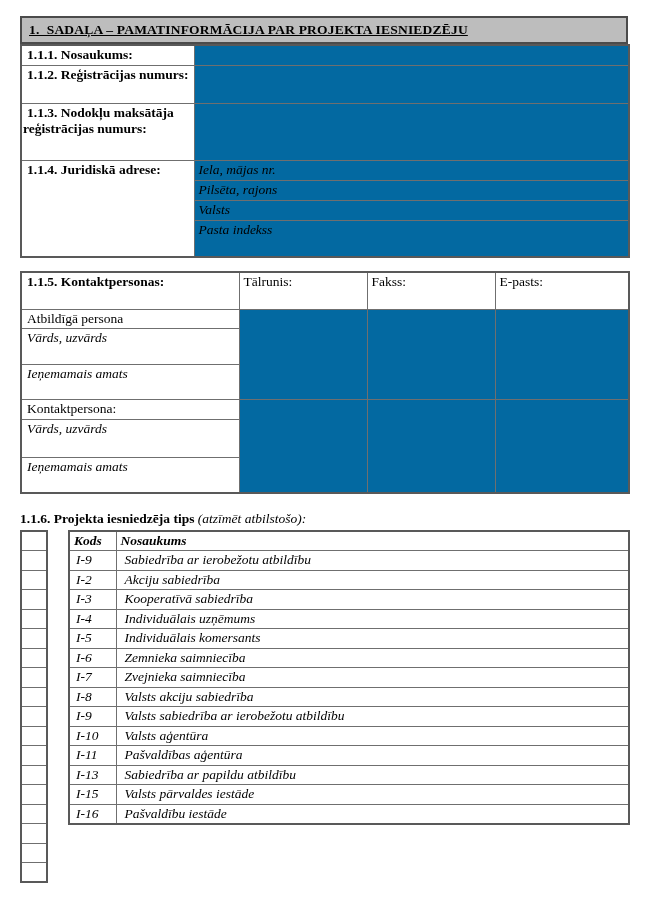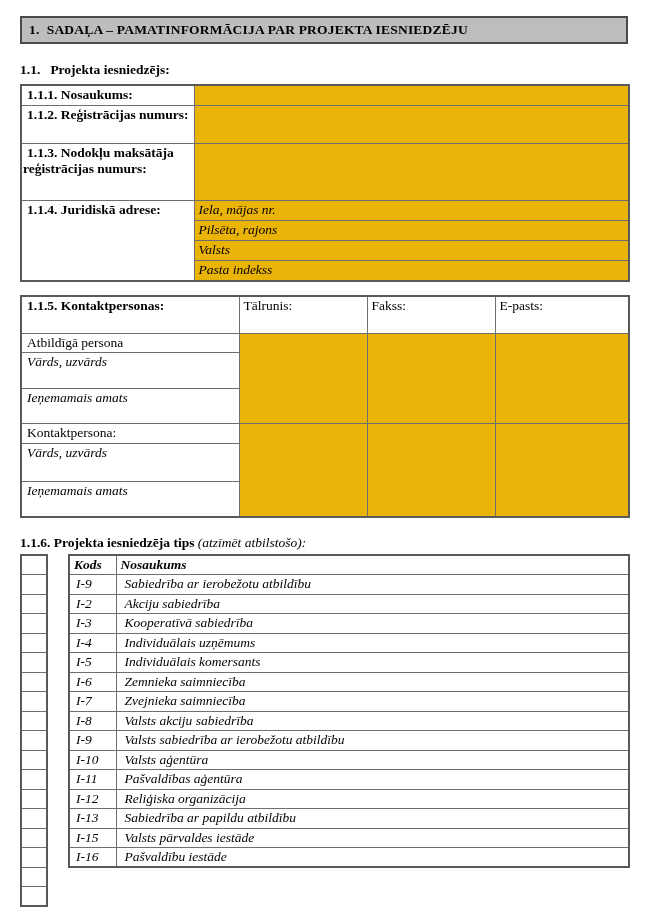--- a/index.html
+++ b/index.html
@@ -8,39 +8,39 @@
     font-family:"Liberation Serif","DejaVu Serif",serif;
     color:#000;overflow:hidden;
   }
   .page{position:relative;width:645px;height:916px;box-sizing:border-box;padding:16px 17px 0 20px;}
 
   
   .section-bar{
     box-sizing:border-box;width:608px;height:28px;
     background:#bdbdbd;border:2px solid #4b4b4b;
     font-weight:bold;font-size:13.5px;line-height:24px;
-    padding-left:7px;white-space:pre;letter-spacing:0.2px;
+    padding-left:7px;white-space:pre;letter-spacing:0.2px;text-decoration:underline;
   }
 
   .h-sub{
     margin-top:18px;margin-bottom:6px;
     font-weight:bold;font-size:13.5px;white-space:pre;
   }
 
   table{border-collapse:collapse;table-layout:fixed;}
   .t1,.t2,.t3,.cb-col{border:2px solid #595959;}
   td{
     border:1px solid #6f6f6f;
     font-size:13.5px;vertical-align:top;
     padding:1px 4px;box-sizing:border-box;
     overflow:hidden;
   }
   .lbl{font-weight:bold;text-indent:4px;padding-left:1px;}
   .italic{font-style:italic;}
-  .val{background:#eab308;}
+  .val{background:#0369a1;}
 
   .t1{width:608px;border-radius:29px;}
   .t2{width:608px;margin-top:13px;}
 
   .t2 .hdr td{height:37px;}
   .sub{padding-left:5px;}
 
   
   .h-type{margin-top:17px;margin-bottom:3px;font-size:13.5px;}
   .h-type .b{font-weight:bold;}
@@ -55,21 +55,20 @@
   .t3 .code{font-style:italic;padding-left:6px;}
   .t3 .name{font-style:italic;padding-left:8px;}
 </style>
 </head>
 <body>
 
 <div class="page">
 
   <div class="section-bar">1.  SADAĻA – PAMATINFORMĀCIJA PAR PROJEKTA IESNIEDZĒJU</div>
 
-  <div class="h-sub">1.1.   Projekta iesniedzējs:</div>
 
   <table class="t1">
     <colgroup>
         <col style="width:173px">
         <col style="width:435px">
       </colgroup>
     <tbody>
         <tr>
       <td class="lbl" style="height:20px">1.1.1. Nosaukums:</td>
       <td class="val"></td>
@@ -86,21 +85,21 @@
       <td class="lbl" rowspan="4">1.1.4. Juridiskā adrese:</td>
       <td class="val italic" style="height:20px">Iela, mājas nr.</td>
     </tr>
     <tr>
       <td class="val italic" style="height:20px">Pilsēta, rajons</td>
     </tr>
     <tr>
       <td class="val italic" style="height:20px">Valsts</td>
     </tr>
     <tr>
-      <td class="val italic" style="height:21px">Pasta indekss</td>
+      <td class="val italic" style="height:37px">Pasta indekss</td>
     </tr>
   </tbody>
     </table>
 
   <table class="t2">
     <colgroup>
         <col style="width:218px">
         <col style="width:128px">
         <col style="width:128px">
         <col style="width:134px">
@@ -250,24 +249,20 @@
           </tr>
           <tr>
             <td class="code">I-10</td>
             <td class="name">Valsts aģentūra</td>
           </tr>
           <tr>
             <td class="code">I-11</td>
             <td class="name">Pašvaldības aģentūra</td>
           </tr>
           <tr>
-            <td class="code">I-12</td>
-            <td class="name">Reliģiska organizācija</td>
-          </tr>
-          <tr>
             <td class="code">I-13</td>
             <td class="name">Sabiedrība ar papildu atbildību</td>
           </tr>
           <tr>
             <td class="code">I-15</td>
             <td class="name">Valsts pārvaldes iestāde</td>
           </tr>
           <tr>
             <td class="code">I-16</td>
             <td class="name">Pašvaldību iestāde</td>

